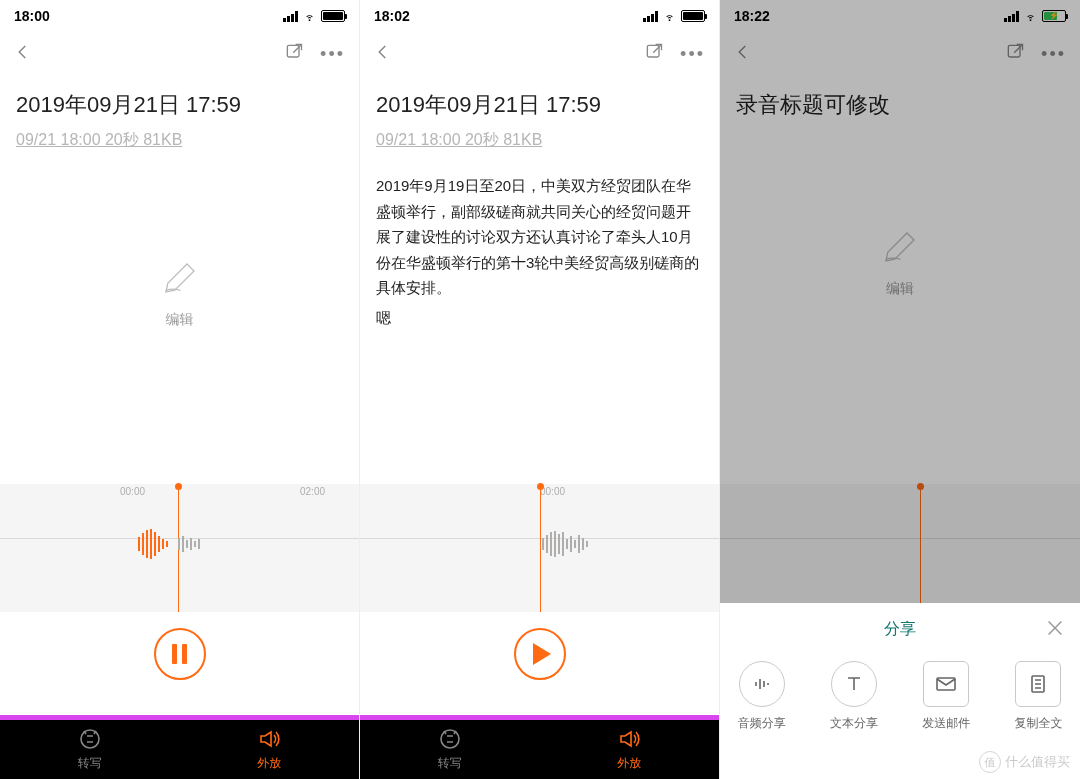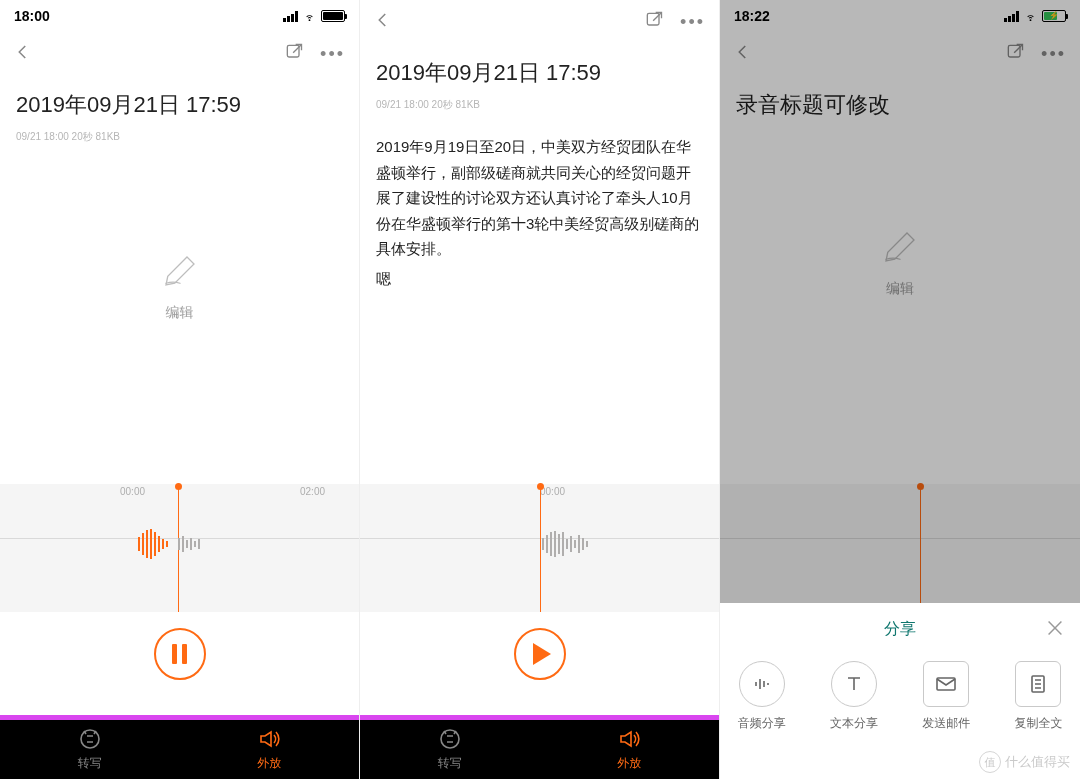--- a/index.html
+++ b/index.html
@@ -23,21 +23,21 @@
   .batt .bolt { position:absolute; left:50%; top:50%; transform:translate(-50%,-55%); font-size:8px; color:#fff;}
   
   .nav { height:44px; display:flex; align-items:center; justify-content:space-between; padding:0 14px; }
   .nav .back svg { width:18px; height:18px; }
   .nav .right { display:flex; align-items:center; gap:16px; }
   .nav .share svg { width:20px; height:20px; }
   .nav .more { font-size:18px; color:#888; letter-spacing:2px; line-height:1; }
   
   .header { padding:14px 16px 6px; }
   .title { font-size:22px; color:#222; font-weight:500; }
-  .meta { margin-top:10px; font-size:10px; color:#b6b6b6; }
+  .meta { margin-top:10px; font-size:16px; color:#b6b6b6;text-decoration:underline; }
   
   .body-area { padding:16px; font-size:15px; line-height:1.7; color:#222; }
   .edit-block { text-align:center; margin-top:100px; }
   .edit-block .lbl { margin-top:8px; color:#9b9b9b; font-size:14px; }
   .pencil svg { width:42px; height:42px; stroke:#bdbdbd; }
   
   .wave-zone { position:absolute; left:0; right:0; top:484px; height:128px; background:#f5f5f5; }
   .wave-zone .hline { position:absolute; left:0; right:0; top:54px; height:1px; background:#d9d9d9; }
   .wave-zone .tick-lbl { position:absolute; top:2px; font-size:10px; color:#aeaeae; }
   .wave-zone .cursor { position:absolute; top:0; bottom:0; width:1px; background:#ff6a13; }
@@ -164,20 +164,37 @@
         <svg viewBox="0 0 24 24" fill="none" stroke="#ff6a13" stroke-width="1.6">
             <path d="M4 9v6h4l6 4V5l-6 4H4z"></path>
             <path d="M17 8a6 6 0 010 8M19 5a10 10 0 010 14"></path>
           </svg>
         <span>外放</span>
       </div>
     </div>
   </div>
 
   <div class="pane">
+    <div class="status">
+      <span>18:02</span>
+      <span class="icons">
+        <span class="sig">
+            <i></i>
+            <i></i>
+            <i></i>
+            <i></i>
+          </span>
+        <svg class="wifi" viewBox="0 0 24 24" fill="#000">
+            <path d="M12 18a2 2 0 100 4 2 2 0 000-4zm-4-3a6 6 0 018 0l-1.5 1.5a4 4 0 00-5 0zm-3-3a10 10 0 0114 0l-1.5 1.5a8 8 0 00-11 0z"></path>
+          </svg>
+        <span class="batt">
+            <span class="fill" style="width:90%"></span>
+          </span>
+      </span>
+    </div>
     <div class="nav">
       <span class="back"><svg viewBox="0 0 24 24" fill="none" stroke="#888" stroke-width="2">
             <polyline points="15 4 7 12 15 20"></polyline>
           </svg></span>
       <span class="right">
         <span class="share"><svg viewBox="0 0 24 24" fill="none" stroke="#888" stroke-width="1.6">
               <rect x="4" y="4" width="14" height="14" rx="2"></rect>
               <path d="M14 3l7 0 0 7"></path>
               <path d="M21 3L11 13"></path>
             </svg></span>

